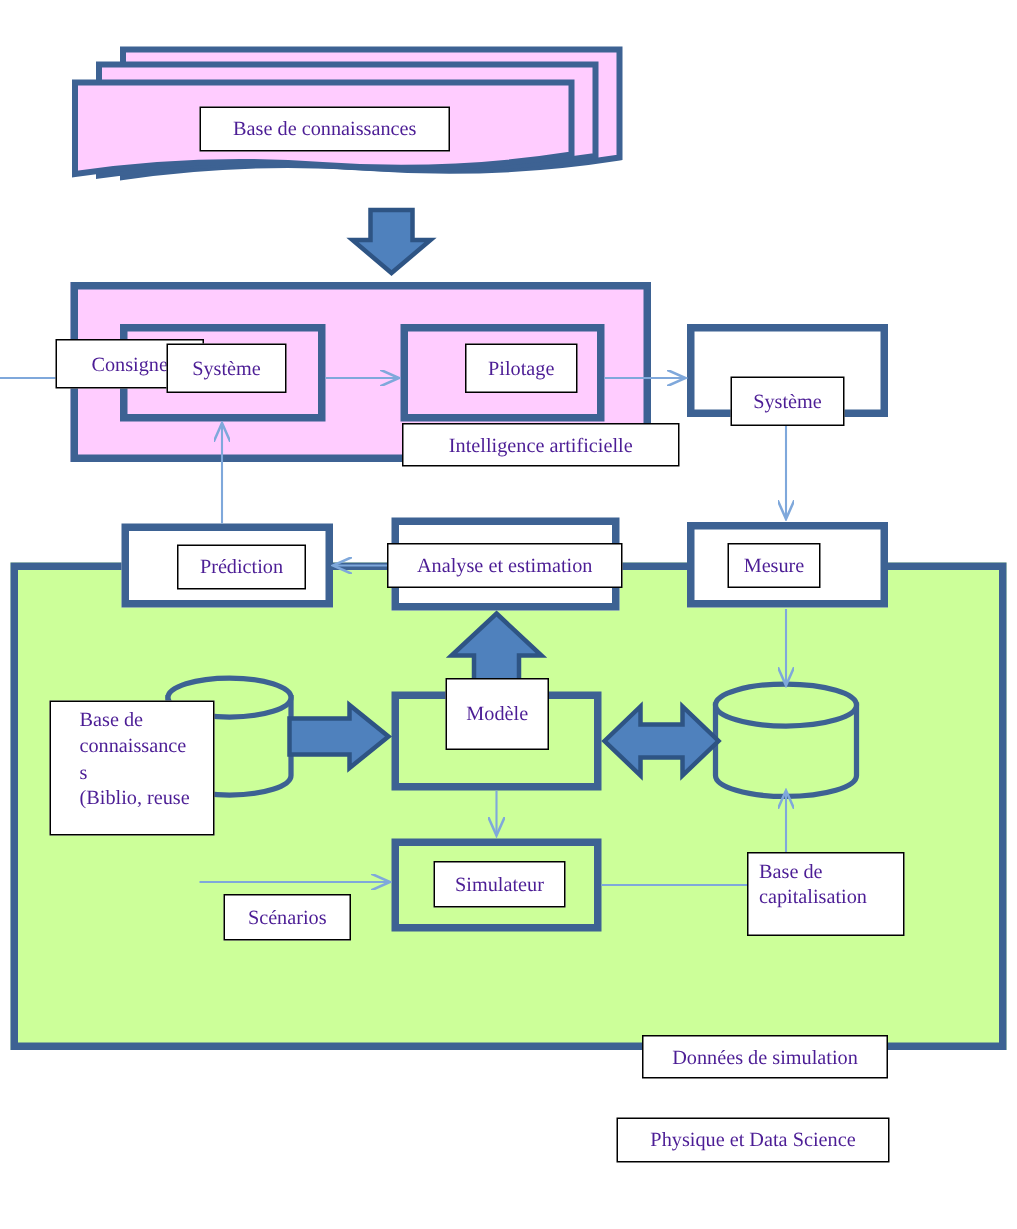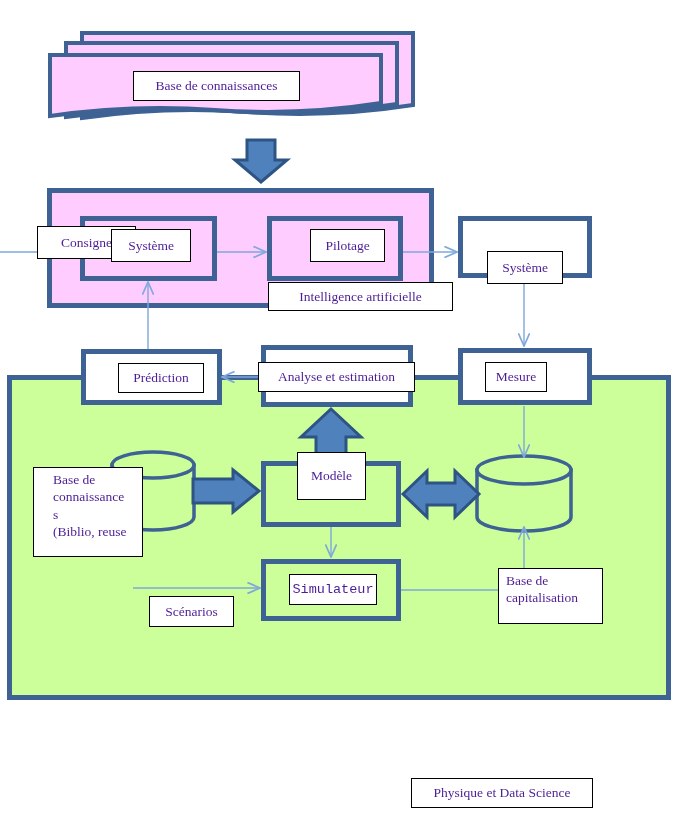--- a/index.html
+++ b/index.html
@@ -138,27 +138,28 @@
     <div>
       <div>Base de</div>
       <div>connaissance</div>
       <div>s</div>
       <div>(Biblio, reuse</div>
     </div>
   </div>
 
   <div class="label" style="left:297px;top:452px;width:69px;height:48px;">Modèle</div>
 
-  <div class="label" style="left:289px;top:574px;width:88px;height:31px;font-family:Liberation Mono, monospace;">Simulateur</div>
+  <div class="label" style="left:289px;top:574px;width:88px;height:31px;">Simulateur</div>
 
   <div class="label" style="left:149px;top:596px;width:85px;height:31px;text-align:right;">Scénarios</div>
 
   <div class="label topleft" style="left:498px;top:568px;width:105px;height:56px;padding-left:7px;">
     <div>
       <div>Base de</div>
       <div>capitalisation</div>
     </div>
   </div>
 
+  <div class="label" style="left:428px;top:690px;width:164px;height:29px;">Données de simulation</div>
 
-  <div class="label" style="left:411px;top:778px;width:182px;height:30px;">Physique et Data Science</div>
+  <div class="label" style="left:411px;top:745px;width:182px;height:30px;">Physique et Data Science</div>
 
 </div>
 
 </body></html>

